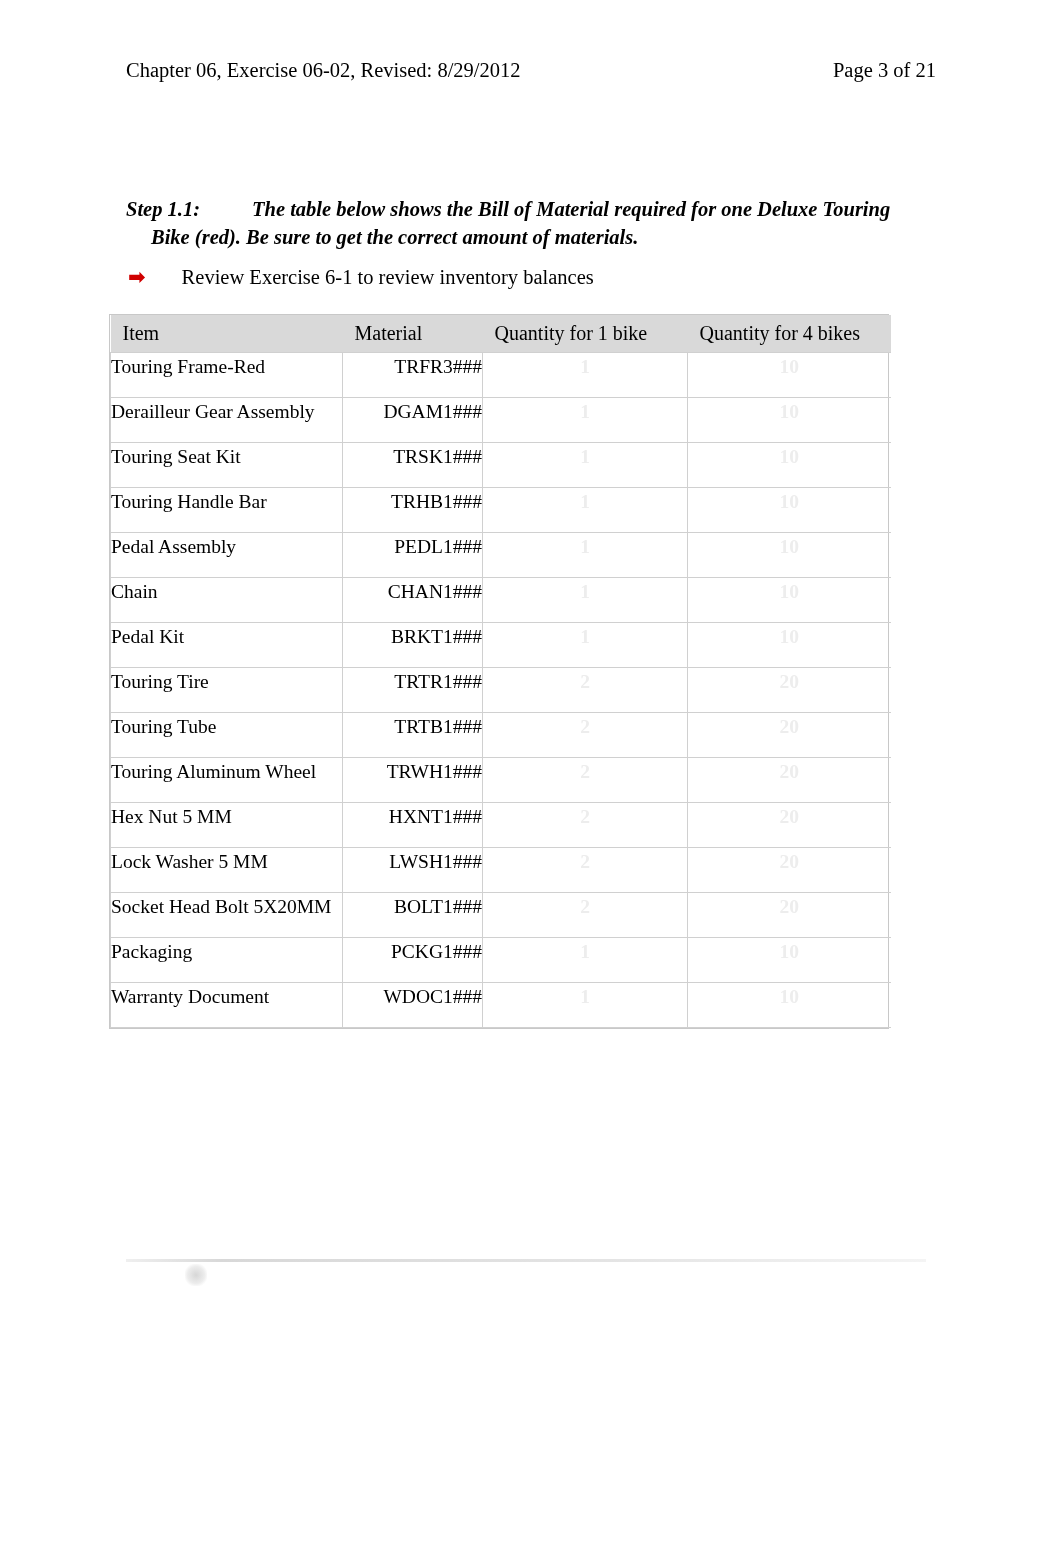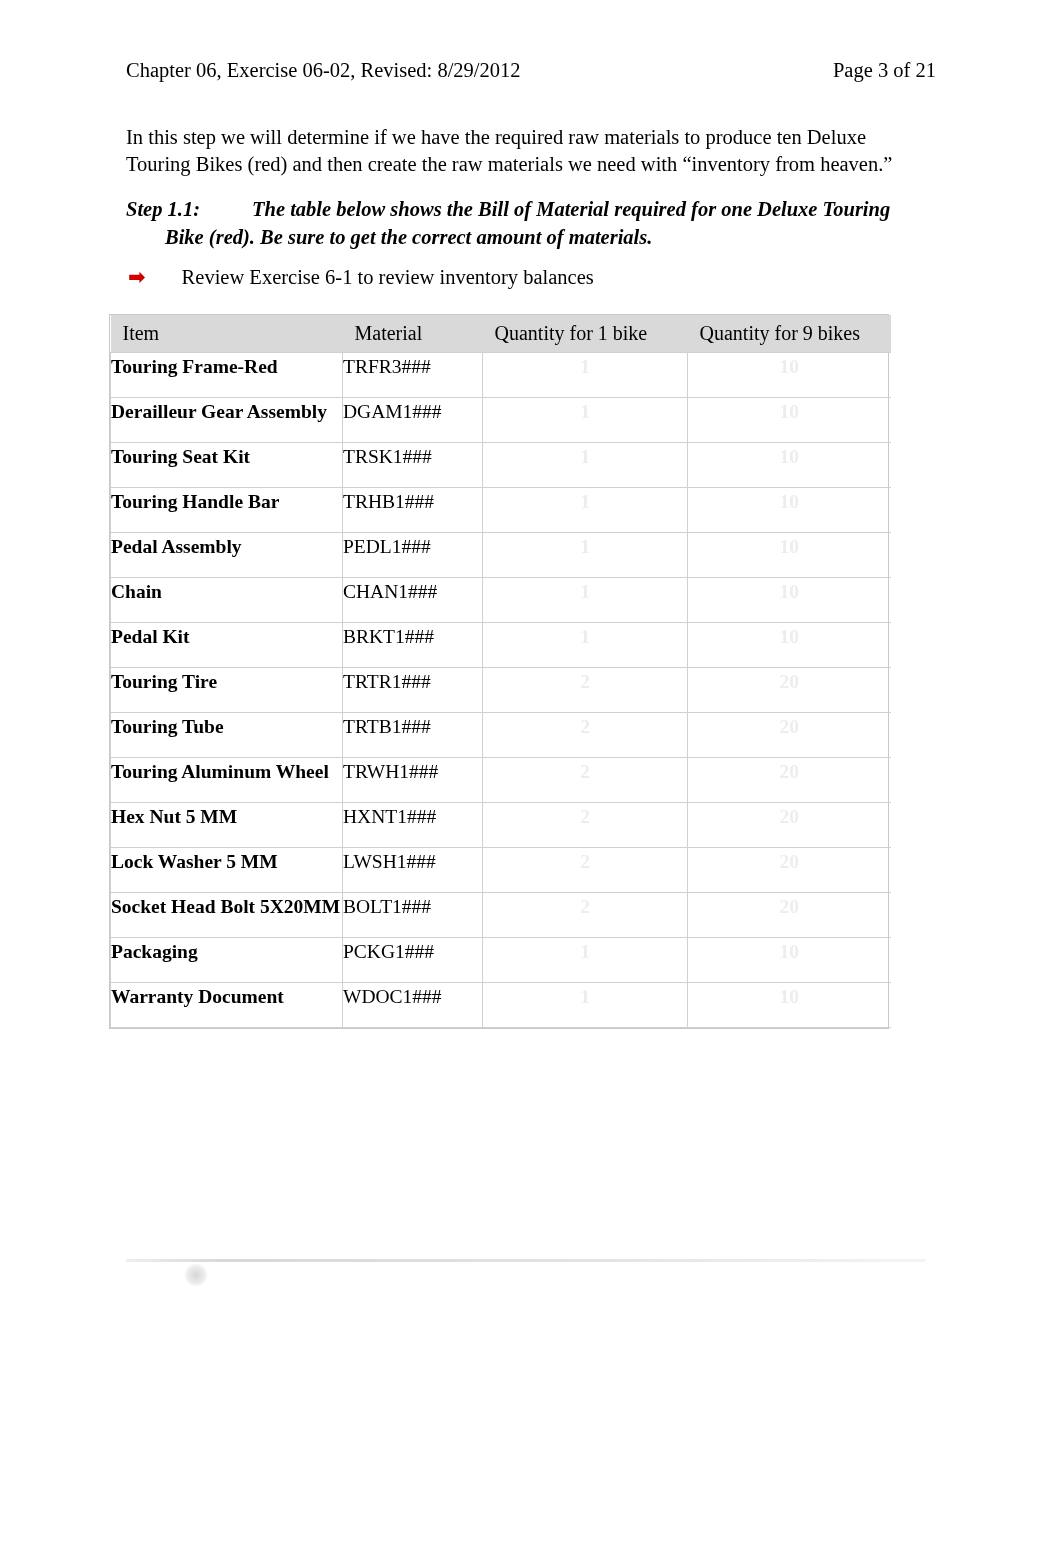--- a/index.html
+++ b/index.html
@@ -60,21 +60,21 @@
   }
   .step-label {
     display: inline-block;
     width: 126px;
   }
   .step-body {
     display: inline;
   }
   .step-line2 {
     display: block;
-    margin-left: 39px;
+    margin-left: 25px;
   }
 
   
   .arrow-line {
     position: absolute;
     top: 266px;
     left: 128px;
     font-size: 20.5px;
     display: flex;
     align-items: center;
@@ -124,28 +124,28 @@
     font-size: 19.5px;
     padding: 3px 0 0 0;
     box-sizing: border-box;
   }
   .col-item   { width: 232px; }
   .col-mat    { width: 140px; }
   .col-q1     { width: 205px; }
   .col-q10    { width: 203px; }
 
   td.item-cell {
-    font-weight: bold;
+    font-weight: normal;
     padding-left: 13px;
     padding-top: 2px;
     line-height: 1.17;
     border-left: none;
   }
   td.mat-cell {
-    text-align: left;
+    text-align: right;
     vertical-align: bottom;
     padding-bottom: 2px;
     font-weight: normal;
   }
   td.qty-cell {
     text-align: center;
     vertical-align: middle;
     color: #ededed;
     font-weight: bold;
   }
@@ -179,21 +179,20 @@
 </head>
 <body>
 
 <div class="page">
 
   <div class="header">
     <span class="header-left">Chapter 06, Exercise 06-02, Revised: 8/29/2012</span>
     <span class="header-right">Page 3 of 21</span>
   </div>
 
-  <div class="intro">In this step we will determine if we have the required raw materials to produce ten Deluxe Touring Bikes (red) and then create the raw materials we need with “inventory from heaven.”</div>
 
   <div class="step">
     <span class="step-label">Step 1.1:</span><span class="step-body">The table below shows the Bill of Material required for one Deluxe Touring</span>
     <span class="step-line2">Bike (red). Be sure to get the correct amount of materials.</span>
   </div>
 
   <div class="arrow-line">
     <span class="arrow-icon">➡</span>
     <span class="arrow-text">Review Exercise 6-1 to review inventory balances</span>
   </div>
@@ -204,21 +203,21 @@
         <col class="col-item">
           <col class="col-mat">
           <col class="col-q1">
           <col class="col-q10">
       </colgroup>
       <thead>
         <tr>
           <th class="h-item">Item</th>
           <th class="h-mat">Material</th>
           <th class="h-q1">Quantity for 1 bike</th>
-          <th class="h-q10">Quantity for 9 bikes</th>
+          <th class="h-q10">Quantity for 4 bikes</th>
         </tr>
       </thead>
       <tbody>
         <tr>
           <td class="item-cell">Touring Frame-Red</td>
           <td class="mat-cell">TRFR3###</td>
           <td class="qty-cell">1</td>
           <td class="qty-cell last">10</td>
         </tr>
         <tr>

